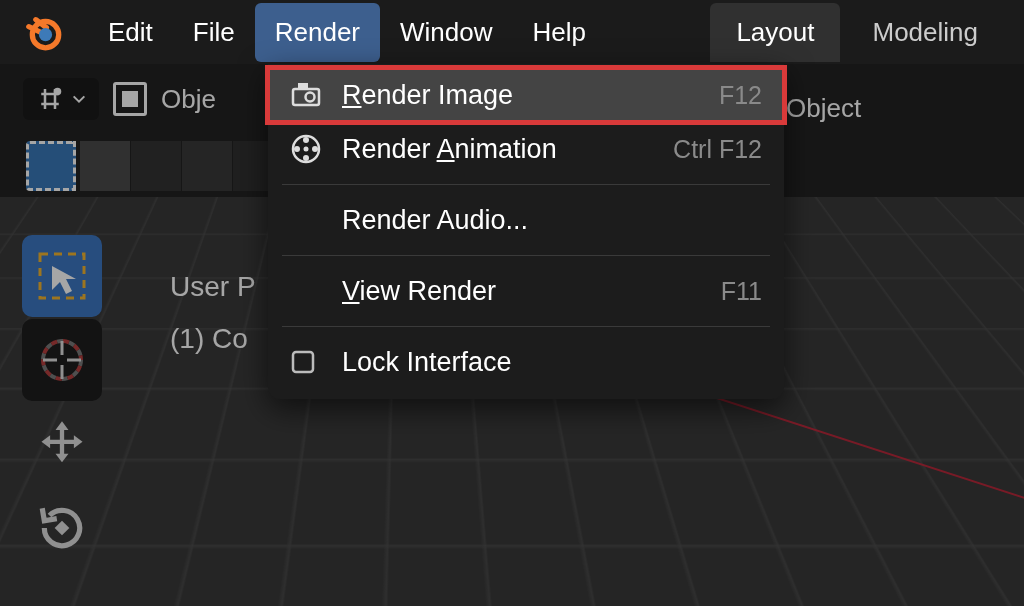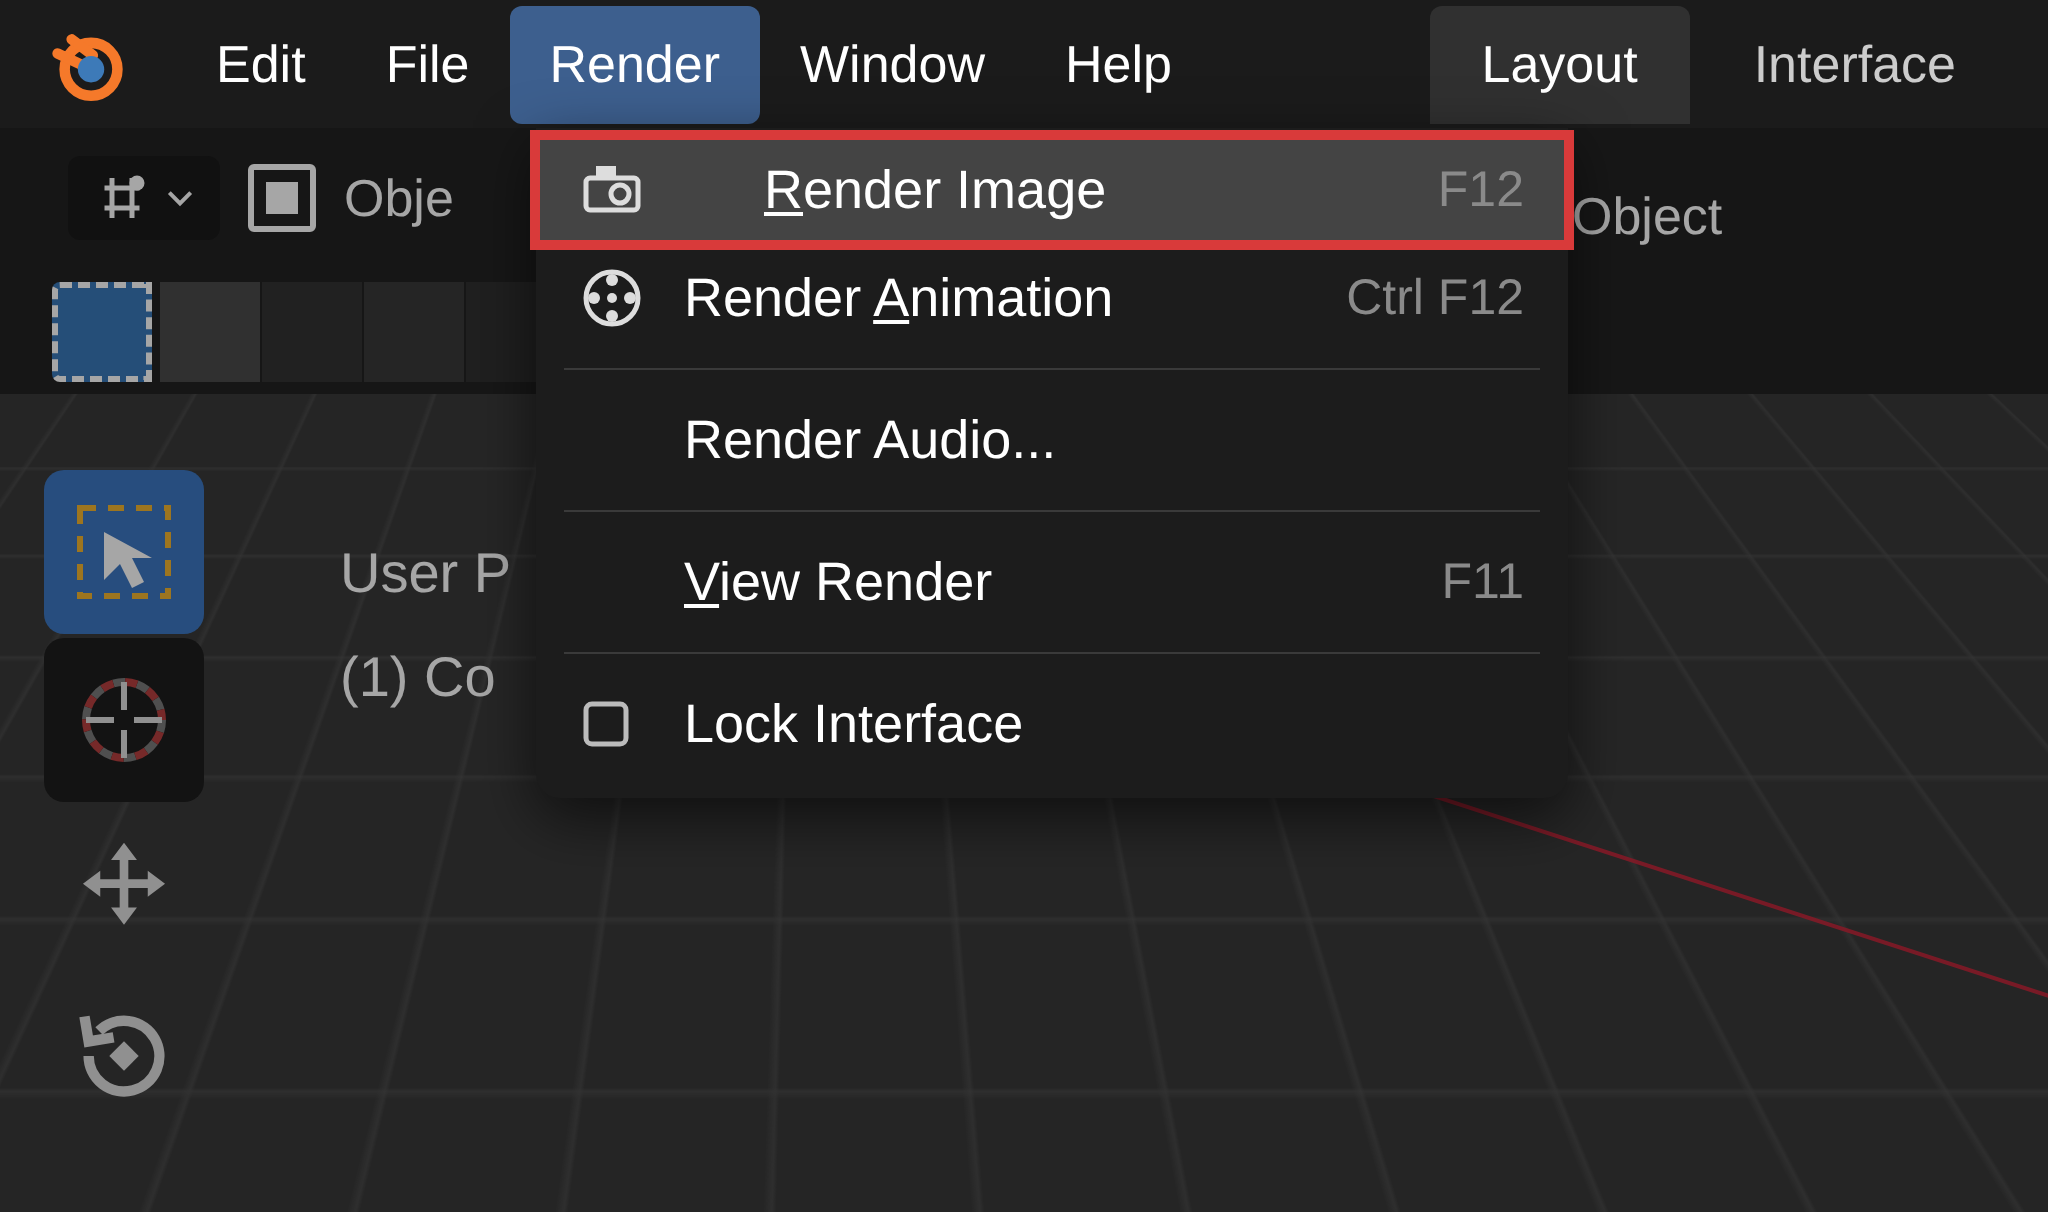--- a/index.html
+++ b/index.html
@@ -63,21 +63,21 @@
       position: absolute;
       top: 64px; left: 0; right: 0;
       height: 133px;
       background: #232323;
       z-index: 0;
     }
     .sec-row1 {
       display: flex;
       align-items: center;
       height: 70px;
-      padding-left: 34px;
+      padding-left: 23px;
       gap: 14px;
     }
     .sharp-btn {
       display: flex;
       align-items: center;
       gap: 6px;
       background: #1b1b1b;
       border-radius: 6px;
       padding: 6px 12px;
       color: #fff;
@@ -208,21 +208,20 @@
       font-size: 27px;
       cursor: pointer;
       position: relative;
     }
     .dd-item.hover {
       background: #444444;
     }
     .dd-item.highlight-box {
       outline: 5px solid #d93a3a;
       outline-offset: -2px;
-      gap: 40px;
     }
     .dd-icon-col {
       width: 52px;
       display: flex;
       align-items: center;
       justify-content: flex-start;
     }
     .dd-label { flex: 1; }
     .dd-shortcut {
       color: #8a8a8a;
@@ -248,21 +247,21 @@
     </svg>
   </div>
   <div class="menu-item">Edit</div>
   <div class="menu-item">File</div>
   <div class="menu-item active">Render</div>
   <div class="menu-item">Window</div>
   <div class="menu-item">Help</div>
   <div class="top-spacer"></div>
   <div class="workspace-tabs">
     <div class="ws-tab active">Layout</div>
-    <div class="ws-tab">Interface</div>
+    <div class="ws-tab">Modeling</div>
   </div>
 </div>
 
 <div class="secondary-bar">
   <div class="sec-row1">
     <div class="sharp-btn">
       <svg width="30" height="30" viewBox="0 0 24 24">
         <path d="M5 8h14M5 16h14M8 4v16M16 4v16" stroke="#fff" stroke-width="2"></path>
         <circle cx="18" cy="6" r="3" fill="#fff"></circle>
       </svg>

